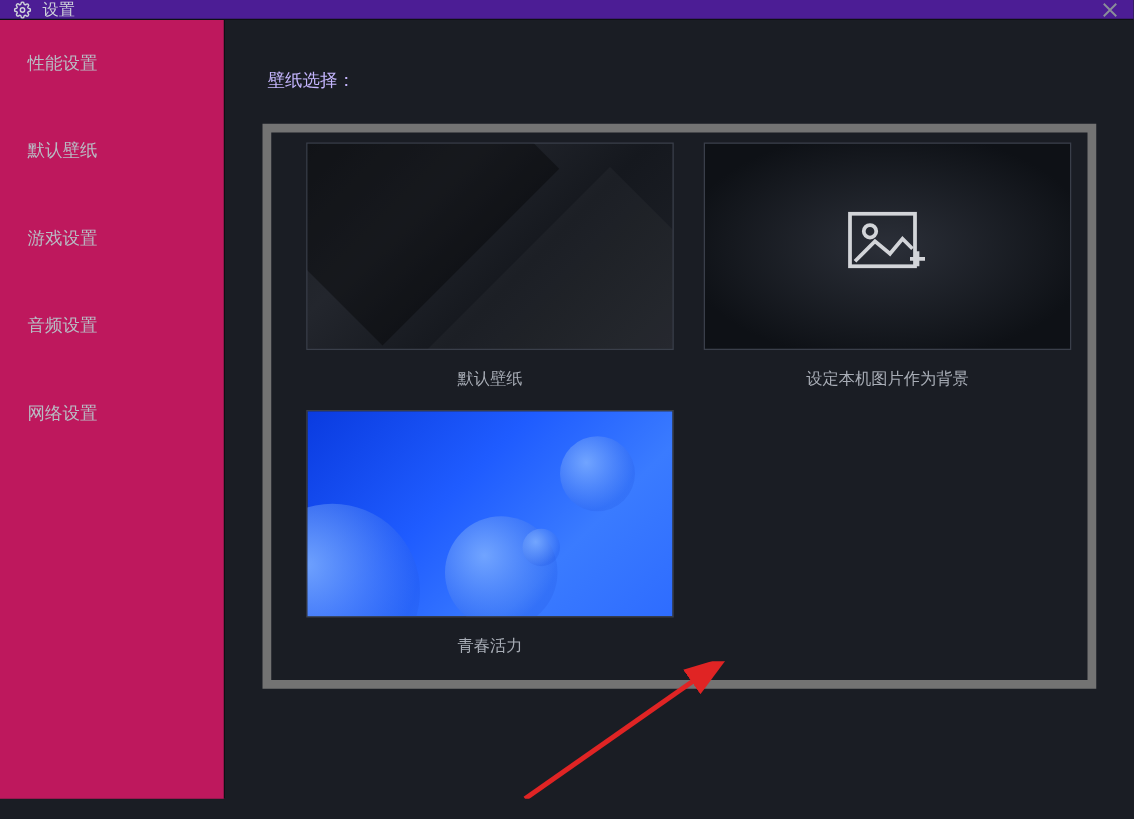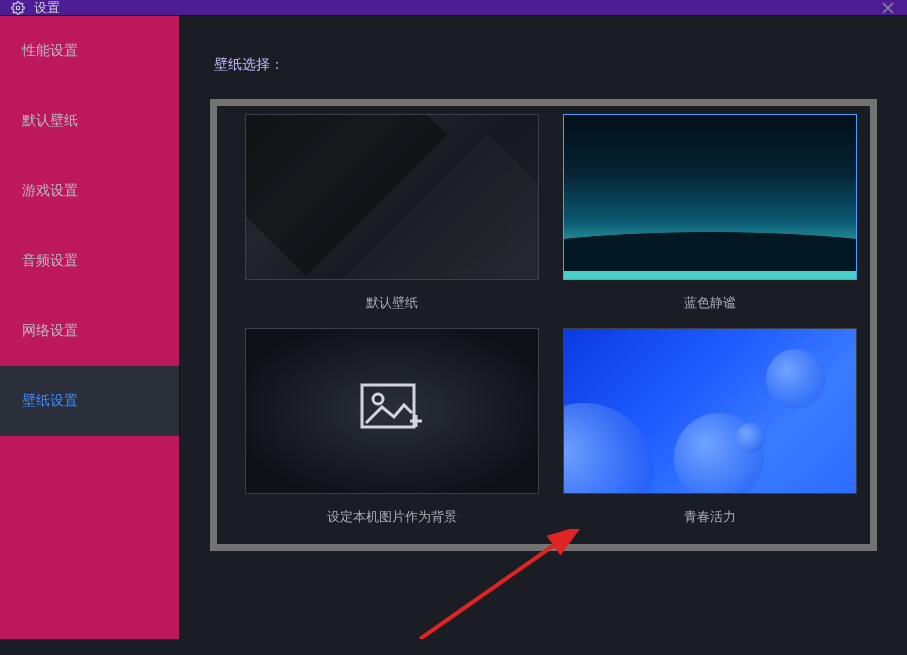--- a/index.html
+++ b/index.html
@@ -186,42 +186,33 @@
       </div>
     <div class="sidebar-item">
         <span>游戏设置</span>
       </div>
     <div class="sidebar-item">
         <span>音频设置</span>
       </div>
     <div class="sidebar-item">
         <span>网络设置</span>
       </div>
-    <div class="sidebar-item active">
-        <span>壁纸设置</span>
-      </div>
   </div>
 
   <div class="main">
     <div class="section-title">壁纸选择：</div>
 
     <div class="highlight-box">
       <div class="grid">
 
         <div class="card">
           <div class="thumb thumb-dark"></div>
           <div class="card-label">默认壁纸</div>
         </div>
 
-        <div class="card">
-          <div class="thumb thumb-blue-calm selected">
-            <div class="mountain"></div>
-          </div>
-          <div class="card-label">蓝色静谧</div>
-        </div>
 
         <div class="card">
           <div class="thumb thumb-custom">
             <span>
               <svg width="64" height="52" viewBox="0 0 64 52">
                 <rect x="2" y="2" width="52" height="42" fill="none" stroke="#e6e8ec" stroke-width="3"></rect>
                 <circle cx="18" cy="16" r="5" fill="none" stroke="#e6e8ec" stroke-width="3"></circle>
                 <path d="M6 40 L22 24 L34 34 L44 22 L52 30" fill="none" stroke="#e6e8ec" stroke-width="3"></path>
                 <path d="M50 38 h12 M56 32 v12" stroke="#e6e8ec" stroke-width="3"></path>
               </svg>

